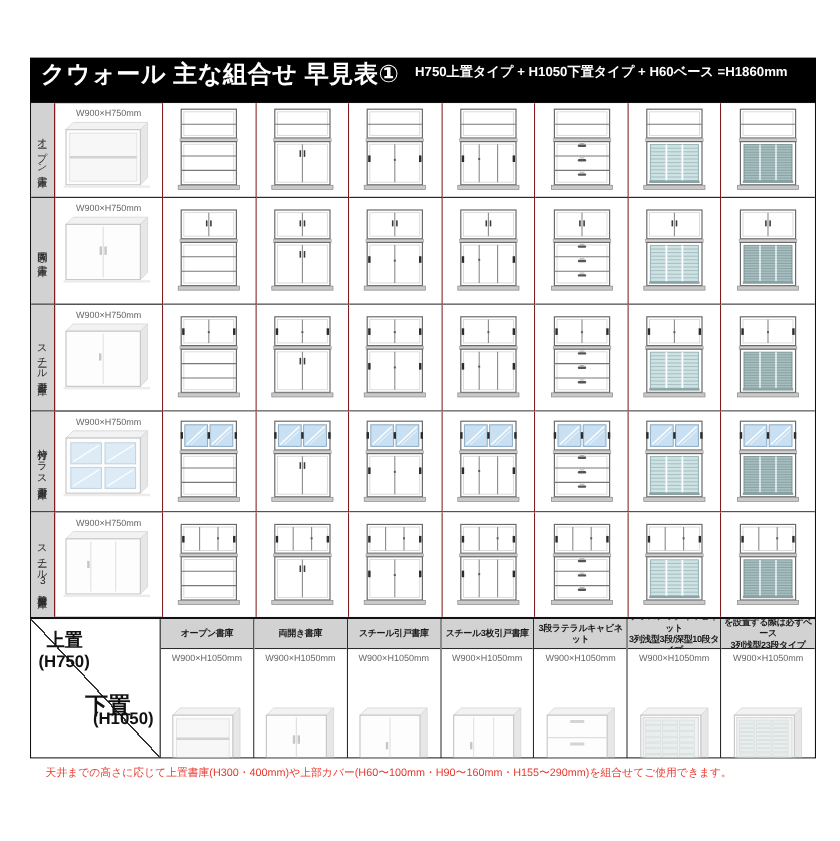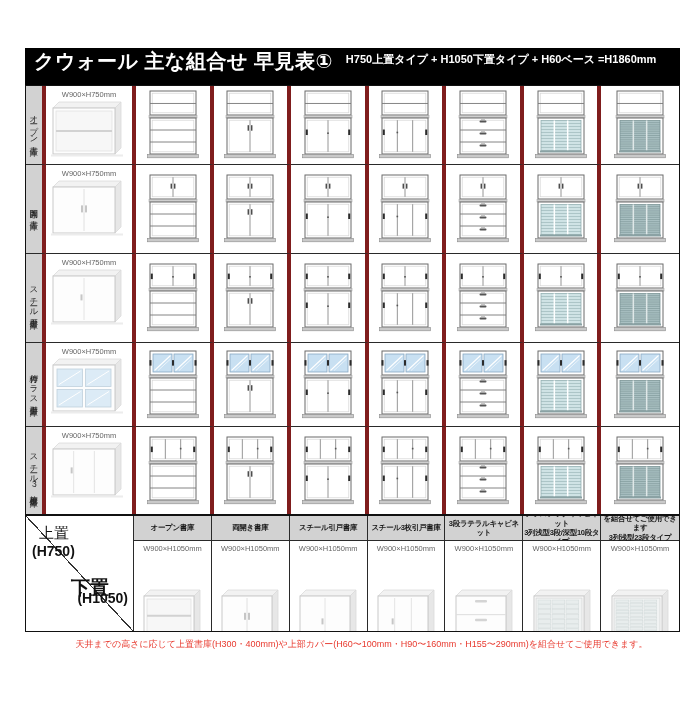--- a/index.html
+++ b/index.html
@@ -8,50 +8,50 @@
   
   .titlebar{position:absolute;left:25px;top:48px;width:655px;height:37px;background:#000;
             color:#fff;display:flex;align-items:flex-start;gap:13px;padding-left:9px;box-sizing:border-box;}
   .title-main{font-size:20px;font-weight:bold;letter-spacing:0.5px;white-space:nowrap;}
   .title-sub{font-size:11px;font-weight:bold;white-space:nowrap;padding-top:4px;}
   
   .upper-table{position:absolute;left:25px;top:85px;width:655px;box-sizing:border-box;
                border:1px solid #111;display:grid;
                grid-template-columns:20px 90px repeat(7,1fr);
                grid-template-rows:79px 89px 89px 84px 87px;background:#fff;}
-  .cell{border-right:4px solid #7f1d1d;border-bottom:1px solid #2a2a2a;display:flex;
+  .cell{border-right:1px solid #7f1d1d;border-bottom:1px solid #2a2a2a;display:flex;
         align-items:center;justify-content:center;overflow:hidden;box-sizing:border-box;}
   .upper-table .cell:nth-child(9n){border-right:none;}
   .upper-table .cell:nth-last-child(-n+9){border-bottom:none;}
   .lab{background:#d2d2d2;}
   .vtext{writing-mode:vertical-rl;text-orientation:upright;font-size:8.5px;line-height:1;
          letter-spacing:0.5px;color:#222;}
   .thumb{flex-direction:column;justify-content:flex-start;padding-top:4px;}
   .size{font-size:7.5px;color:#666;letter-spacing:0;line-height:1.2;}
   .combo{background:#fff;}
   
   .lower-table{position:absolute;left:25px;top:515px;width:655px;height:117px;box-sizing:border-box;
                border:1px solid #111;display:grid;grid-template-columns:108px repeat(7,1fr);background:#fff;}
   .diag-cell{position:relative;border-right:1px solid #2a2a2a;
              background:linear-gradient(to top right,#fff calc(50% - 0.6px),#333 calc(50% - 0.6px),#333 calc(50% + 0.6px),#fff calc(50% + 0.6px));}
-  .diag-upper{position:absolute;left:13px;top:8px;font-size:15px;font-weight:normal;color:#111;}
+  .diag-upper{position:absolute;left:13px;top:8px;font-size:15px;font-weight:bold;color:#111;}
   .diag-upper-size{position:absolute;left:6px;top:27px;font-size:14px;font-weight:bold;color:#111;}
   .diag-lower{position:absolute;right:24px;bottom:30px;font-size:19px;font-weight:bold;color:#111;}
   .diag-lower-size{position:absolute;right:5px;bottom:25px;font-size:14px;font-weight:bold;color:#111;}
   .lcol{display:flex;flex-direction:column;border-right:1px solid #2a2a2a;overflow:hidden;}
   .lcol:last-child{border-right:none;}
   .col-head{height:24px;flex:0 0 24px;background:#d2d2d2;border-bottom:1px solid #2a2a2a;
             display:flex;align-items:center;justify-content:center;text-align:center;
             font-size:7.5px;font-weight:bold;line-height:1.25;white-space:pre-line;
             letter-spacing:-0.3px;color:#1a1a1a;}
   .col-body{flex:1;display:flex;flex-direction:column;align-items:center;padding-top:3px;background:#fff;gap:34px;}
   
   .footnote{position:absolute;left:25px;top:637px;width:660px;line-height:1.35;}
   .fn1{font-size:9.5px;}
-  .fn2{font-size:9px;margin-left:13px;margin-top:1px;text-align:center;}
+  .fn2{font-size:9px;margin-left:13px;margin-top:1px;}
 </style>
 </head>
 <body>
 
 <div class="page">
 
   <div class="titlebar">
     <span class="title-main">クウォール 主な組合せ 早見表①</span>
     <span class="title-sub">H750上置タイプ + H1050下置タイプ + H60ベース =H1860mm</span>
   </div>
@@ -1005,21 +1005,21 @@
               <rect x="35" y="32.2" width="12.8" height="4" fill="#e8eded" stroke="#ccd5d5" stroke-width="0.4"></rect>
               <rect x="35" y="37" width="12.8" height="4" fill="#e8eded" stroke="#ccd5d5" stroke-width="0.4"></rect>
               <rect x="35" y="41.8" width="12.8" height="4" fill="#e8eded" stroke="#ccd5d5" stroke-width="0.4"></rect>
               <rect x="35" y="46.6" width="12.8" height="4" fill="#e8eded" stroke="#ccd5d5" stroke-width="0.4"></rect>
               <rect x="35" y="51.4" width="12.8" height="4" fill="#e8eded" stroke="#ccd5d5" stroke-width="0.4"></rect>
               <rect x="35" y="56.199999999999996" width="12.8" height="4" fill="#e8eded" stroke="#ccd5d5" stroke-width="0.4"></rect>
             </svg></span>
         </div>
       </div>
       <div class="lcol">
-        <div class="col-head">を組合せてご使用できます
+        <div class="col-head">を設置する際は必ずベース
 3列浅型23段タイプ</div>
         <div class="col-body">
           <span class="size">W900×H1050mm</span>
           <span><svg xmlns="http://www.w3.org/2000/svg" width="62" height="74" viewBox="0 0 62 74">
               <polygon points="3,9 9,3 59,3 53,9" fill="#f2f2f2" stroke="#dadada" stroke-width="0.8"></polygon>
               <polygon points="53,9 59,3 59,59 53,65" fill="#e7e7e7" stroke="#dadada" stroke-width="0.8"></polygon>
               <rect x="3" y="9" width="50" height="56" fill="#fdfdfd" stroke="#c9c9c9" stroke-width="1"></rect>
               <rect x="1" y="65.5" width="60" height="2" fill="#ececec"></rect>
               <rect x="5" y="11" width="46" height="52" fill="#f1f3f3" stroke="#d5d5d5" stroke-width="0.8"></rect>
               <rect x="7" y="13" width="12.8" height="2.628571428571428" fill="#e8eded" stroke="#ccd5d5" stroke-width="0.4"></rect>

